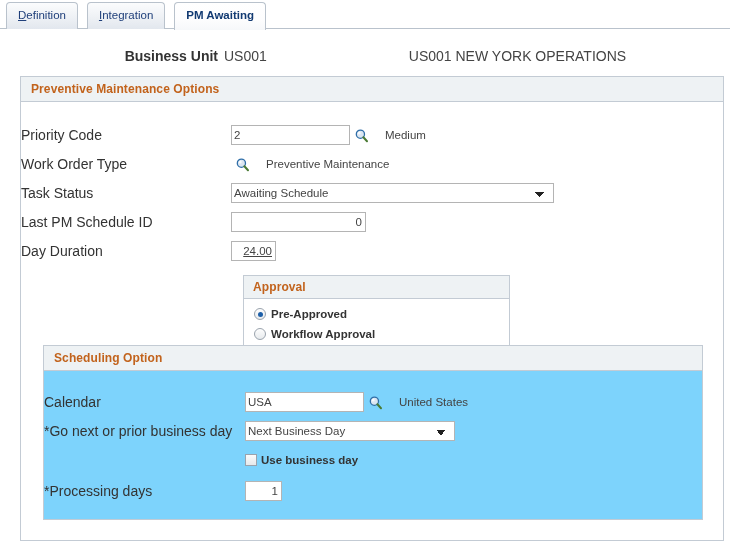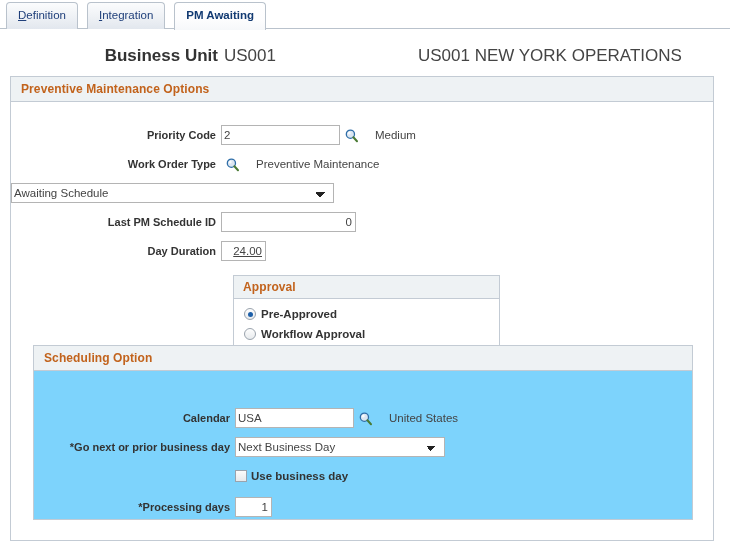--- a/index.html
+++ b/index.html
@@ -62,42 +62,42 @@
     padding-bottom: 5px;
     margin-bottom: -1px;
   }
 
   
   .bu-row {
     margin-top: 19px;
     height: 16px;
     display: flex;
     align-items: center;
-    font-size: 17px;
+    font-size: 14px;
   }
   .bu-label {
     width: 224px;
     text-align: right;
     font-weight: bold;
     color: #333333;
     padding-right: 6px;
     box-sizing: border-box;
   }
   .bu-value {
     color: #444444;
   }
   .bu-desc {
     margin-left: 142px;
     color: #444444;
   }
 
   
   .outer-panel {
     position: absolute;
-    left: 10px;
+    left: 20px;
     top: 76px;
     width: 704px;
     height: 465px;
     border: 1px solid #c3cbd4;
     box-sizing: border-box;
     background: #ffffff;
   }
 
   
   .gb-header {
@@ -115,24 +115,23 @@
 
   
   .frow {
     display: flex;
     align-items: center;
     height: 22px;
     margin-bottom: 7px;
   }
   .flabel {
     width: 210px;
-    text-align: right;
     padding-right: 5px;
-    font-weight: bold;
-    font-size: 11px;
+    font-weight: normal;
+    font-size: 14px;
     color: #333333;
     box-sizing: border-box;
     white-space: nowrap;
   }
   .fdesc {
     margin-left: 15px;
     font-size: 11.5px;
     color: #444444;
     white-space: nowrap;
   }
@@ -257,21 +256,21 @@
     position: absolute;
     left: 22px;
     top: 268px;
     width: 660px;
     height: 175px;
     border: 1px solid #c3cbd4;
     background: #7dd3fc;
     box-sizing: border-box;
   }
   .sched-body {
-    padding-top: 36px;
+    padding-top: 20px;
   }
   .sched-box .flabel {
     width: 201px;
   }
 </style>
 </head>
 <body>
 
 <div class="tabstrip">
   <div class="tab">
@@ -318,20 +317,21 @@
         <svg width="15" height="15" viewBox="0 0 15 15">
           <circle cx="6.4" cy="6.2" r="4.1" fill="#dbe6f2" stroke="#2f6ea8" stroke-width="1.3"></circle>
           <circle cx="5.2" cy="4.9" r="1.5" fill="#ffffff" opacity="0.8"></circle>
           <line x1="9.4" y1="9.3" x2="13" y2="13.2" stroke="#4a7a33" stroke-width="2" stroke-linecap="round"></line>
         </svg>
       </span>
       <span class="fdesc">Preventive Maintenance</span>
     </div>
 
     <div class="frow">
+      <span class="flabel">Task Status</span>
       <select class="dd" style="width:323px">
         <option>Awaiting Schedule</option>
       </select>
     </div>
 
     <div class="frow">
       <span class="flabel">Last PM Schedule ID</span>
       <input class="tf num" style="width: 128px;" value="0">
     </div>
 

